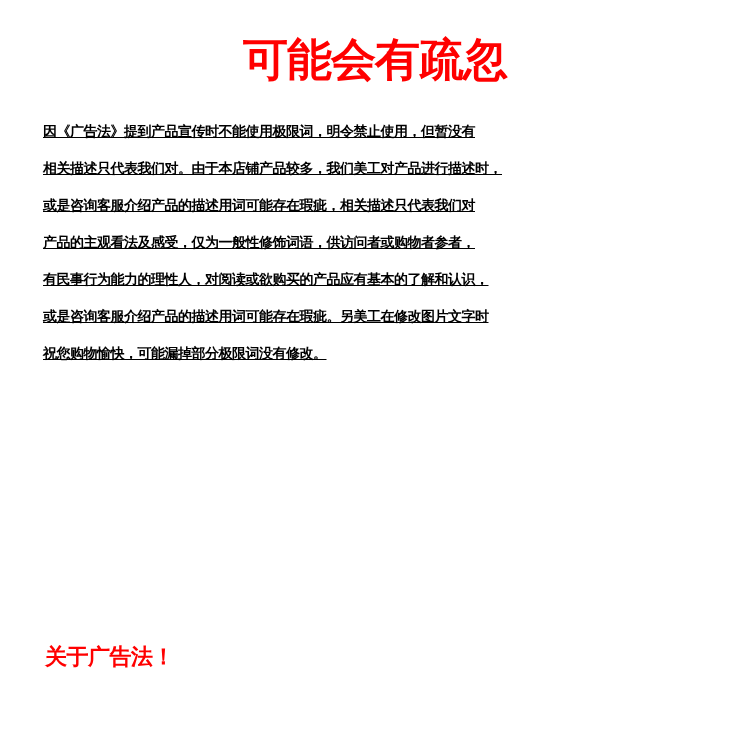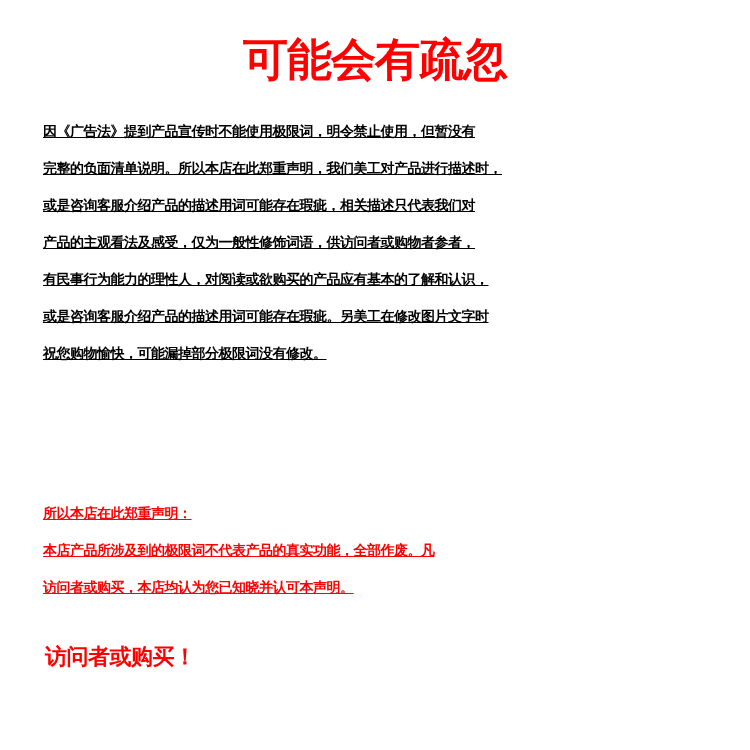--- a/index.html
+++ b/index.html
@@ -63,29 +63,24 @@
 </style>
 </head>
 <body>
 
 <div class="page">
 
   <h1 class="title">可能会有疏忽</h1>
 
   <div class="text-block body-block">
       <div>因《广告法》提到产品宣传时不能使用极限词，明令禁止使用，但暂没有</div>
-      <div>完整的负面清单说明。所以本店在此郑重声明，我们美工对产品进行描述时，</div>
+      <div>相关描述只代表我们对。由于本店铺产品较多，我们美工对产品进行描述时，</div>
       <div>或是咨询客服介绍产品的描述用词可能存在瑕疵，相关描述只代表我们对</div>
       <div>产品的主观看法及感受，仅为一般性修饰词语，供访问者或购物者参者，</div>
       <div>有民事行为能力的理性人，对阅读或欲购买的产品应有基本的了解和认识，</div>
       <div>或是咨询客服介绍产品的描述用词可能存在瑕疵。另美工在修改图片文字时</div>
       <div>祝您购物愉快，可能漏掉部分极限词没有修改。</div>
     </div>
 
-  <div class="text-block statement-block">
-      <div>所以本店在此郑重声明：</div>
-      <div>本店产品所涉及到的极限词不代表产品的真实功能，全部作废。凡</div>
-      <div>访问者或购买，本店均认为您已知晓并认可本声明。</div>
-    </div>
 
-  <div class="closing-line">访问者或购买！</div>
+  <div class="closing-line">关于广告法！</div>
 
 </div>
 
 </body></html>

